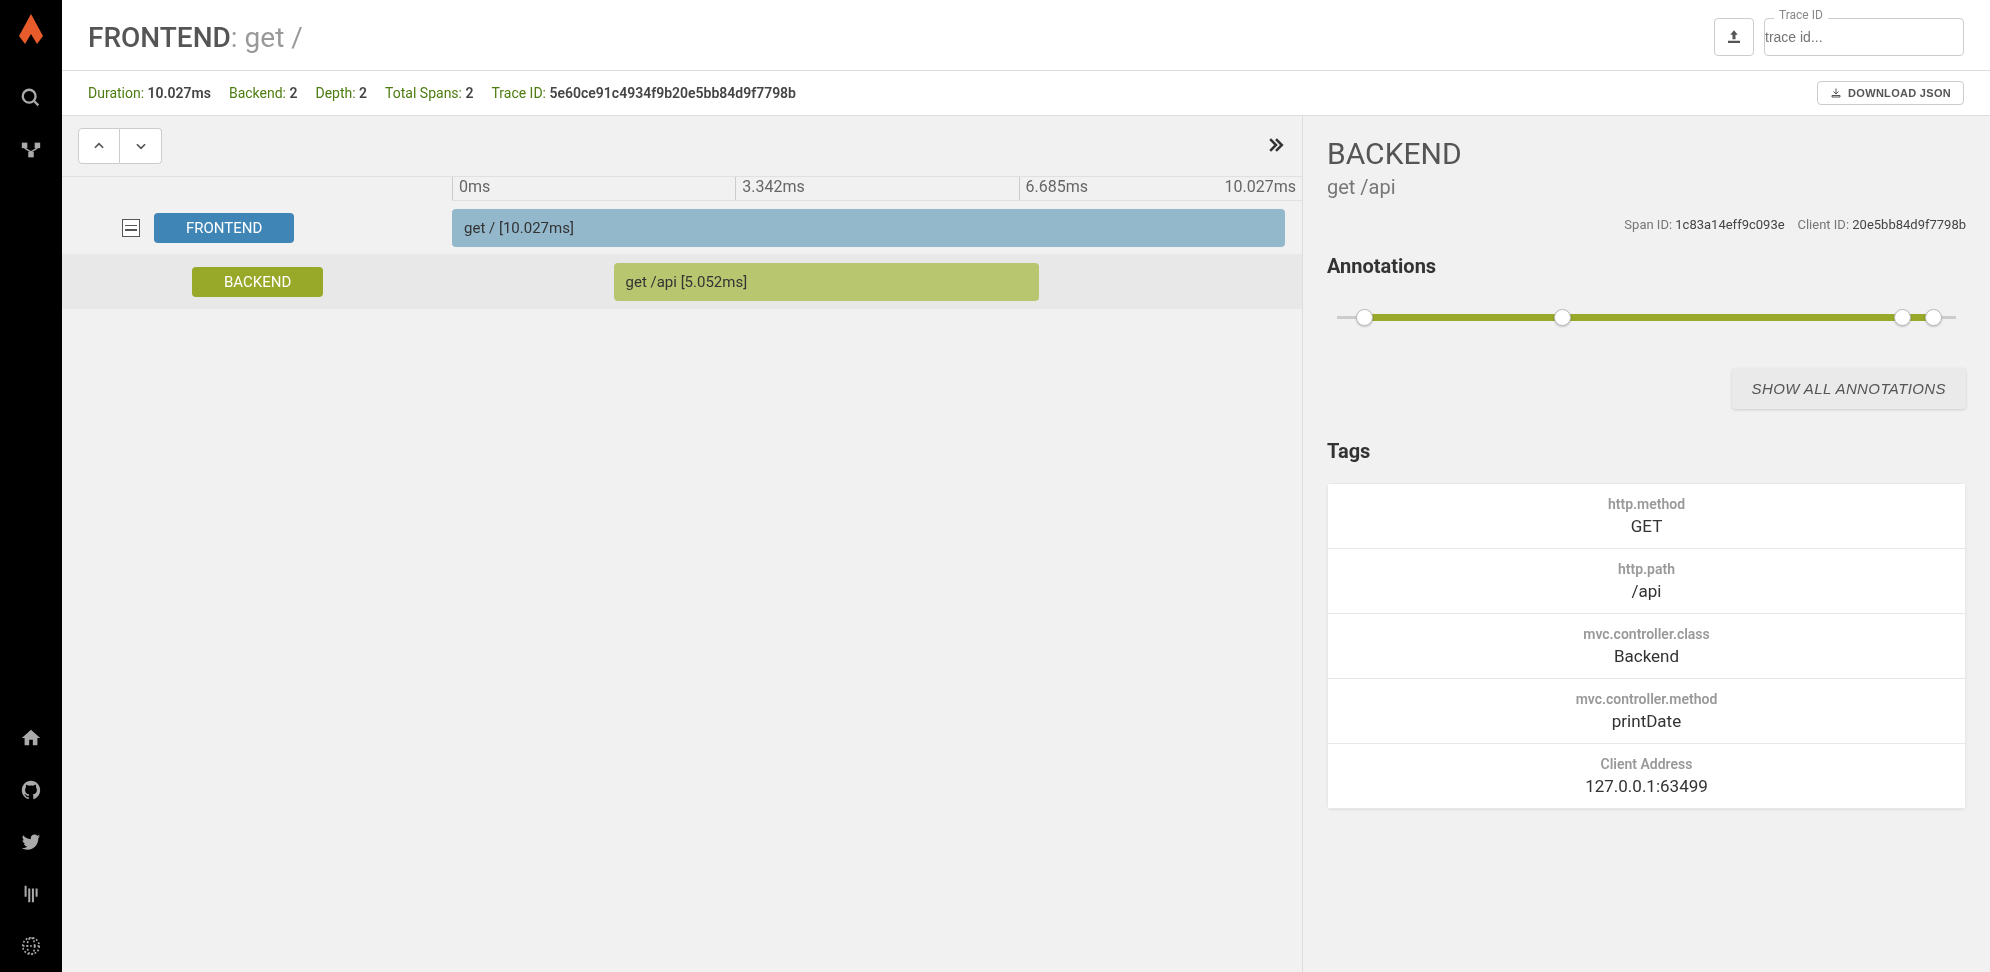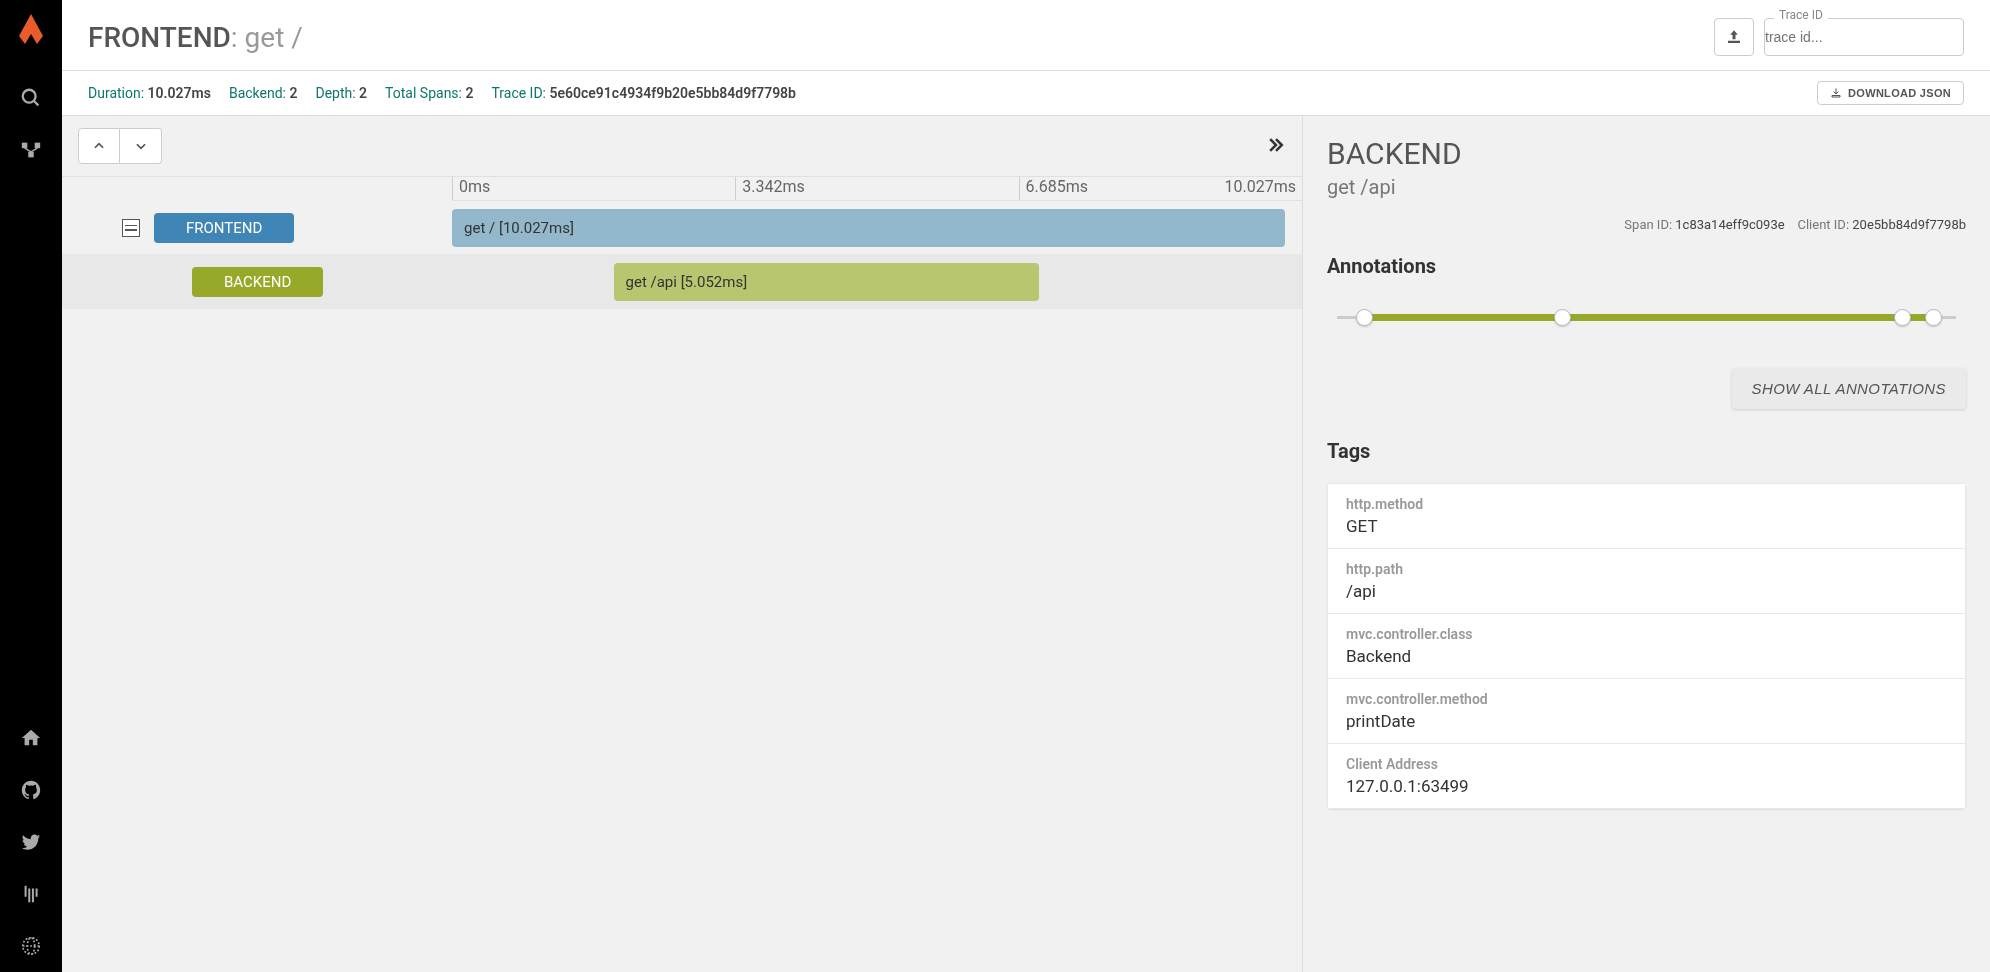--- a/index.html
+++ b/index.html
@@ -22,21 +22,21 @@
 .header-title .svc { color: #555; font-weight: 500; }
 .header-right { display: flex; align-items: center; gap: 10px; position: relative; }
 .upload-btn { width: 40px; height: 38px; border: 1px solid #ccc; border-radius: 4px; background: #fff; display: flex; align-items: center; justify-content: center; cursor: pointer; }
 .trace-input-wrap { position: relative; }
 .trace-input-label { position: absolute; top: -10px; left: 10px; background: #fff; padding: 0 5px; font-size: 12px; color: #888; }
 .trace-input { width: 200px; height: 38px; border: 1px solid #ccc; border-radius: 4px; padding: 0 0; font-size: 14px; }
 
 
 .stats-bar { background: #fff; border-bottom: 1px solid #ddd; padding: 10px 26px; display: flex; align-items: center; justify-content: space-between; font-size: 14px; color: #888; }
 .stats-left { display: flex; gap: 18px; }
-.stat-label { color: #0f766e; }
+.stat-label { color: #4d7c0f; }
 .stat-value { color: #444; font-weight: 600; }
 .download-btn { border: 1px solid #ccc; border-radius: 4px; background: #fff; padding: 5px 12px; font-size: 11px; font-weight: 600; letter-spacing: 0.3px; color: #555; cursor: pointer; display: flex; align-items: center; gap: 6px; }
 
 
 .content { flex: 1; display: flex; }
 
 
 .timeline { width: 1240px; background: #f1f1f1; display: flex; flex-direction: column; }
 .timeline-controls { padding: 12px 16px; display: flex; align-items: center; justify-content: space-between; border-bottom: 1px solid #e0e0e0; }
 .btn-group { display: flex; }
@@ -76,21 +76,21 @@
 
 .anno-slider { position: relative; height: 20px; margin: 30px 10px 40px 10px; }
 .anno-track-bg { position: absolute; top: 8px; left: 0; right: 0; height: 3px; background: #ccc; }
 .anno-track-fill { position: absolute; top: 6px; left: 4%; right: 4%; height: 7px; background: #98a829; border-radius: 4px; }
 .anno-dot { position: absolute; top: 1px; width: 17px; height: 17px; border-radius: 50%; background: #fff; border: 1px solid #bbb; box-shadow: 0 1px 2px rgba(0,0,0,0.2); }
 
 .show-anno-btn { float: right; background: #eaeaea; border: none; border-radius: 4px; padding: 12px 20px; font-size: 15px; font-weight: 500; letter-spacing: 0.4px; color: #555; cursor: pointer; box-shadow: 0 1px 3px rgba(0,0,0,0.15); font-style: italic; }
 .clear { clear: both; height: 30px; }
 
 .tags-list { display: flex; flex-direction: column; gap: 0; border-radius: 4px; overflow: hidden; box-shadow: 0 1px 2px rgba(0,0,0,0.08); }
-.tag-item { background: #fff; border: 1px solid #e8e8e8; border-top: none; padding: 12px 18px; }
+.tag-item { background: #fff; border: 1px solid #e8e8e8; border-top: none; padding: 12px 18px; text-align: center; }
 .tag-item:first-child { border-top: 1px solid #e8e8e8; }
 .tag-key { font-size: 14px; color: #999; font-weight: 600; margin-bottom: 4px; }
 .tag-val { font-size: 17px; color: #333; }
 </style>
 </head>
 <body>
 
 <div class="app">
 
   <div class="sidebar">

